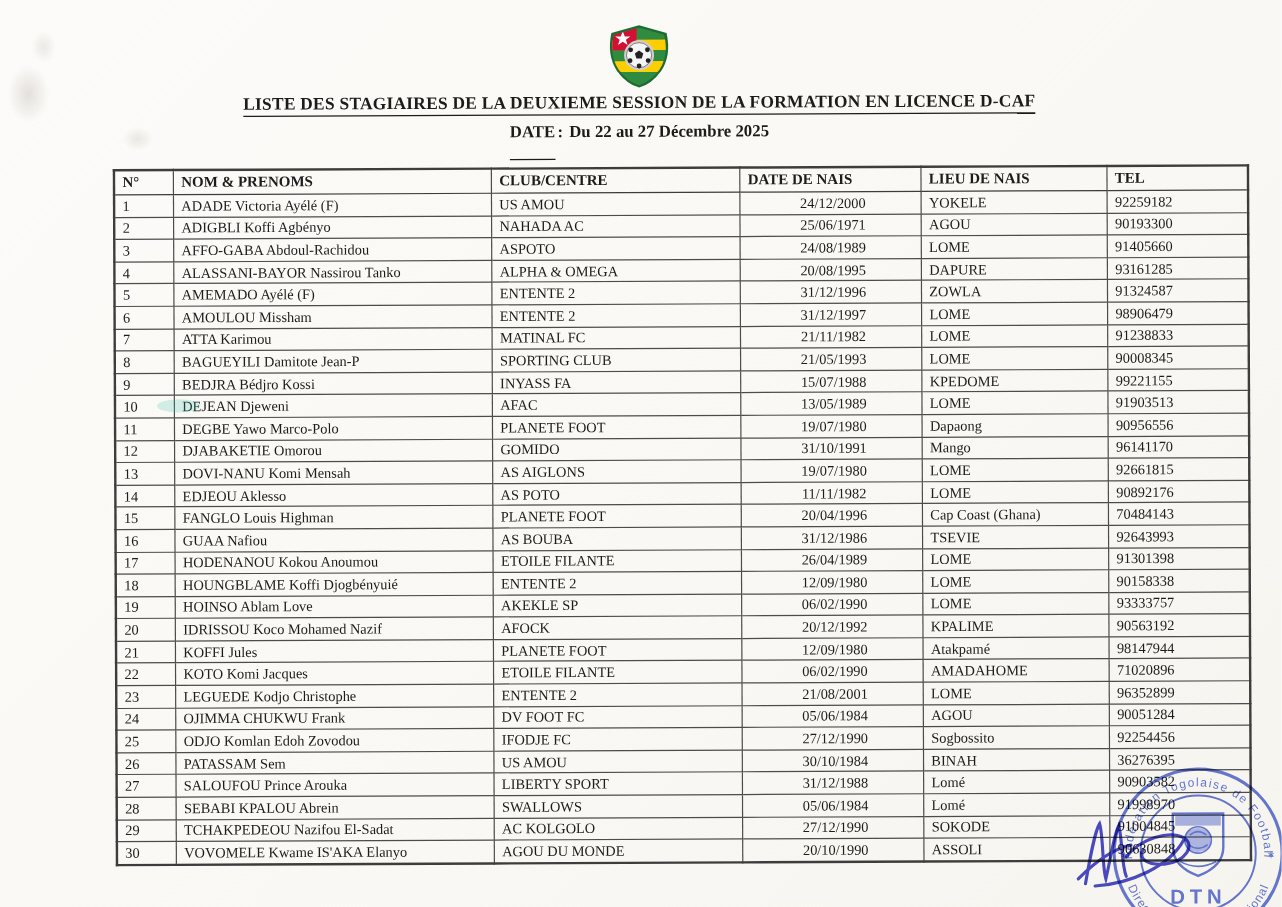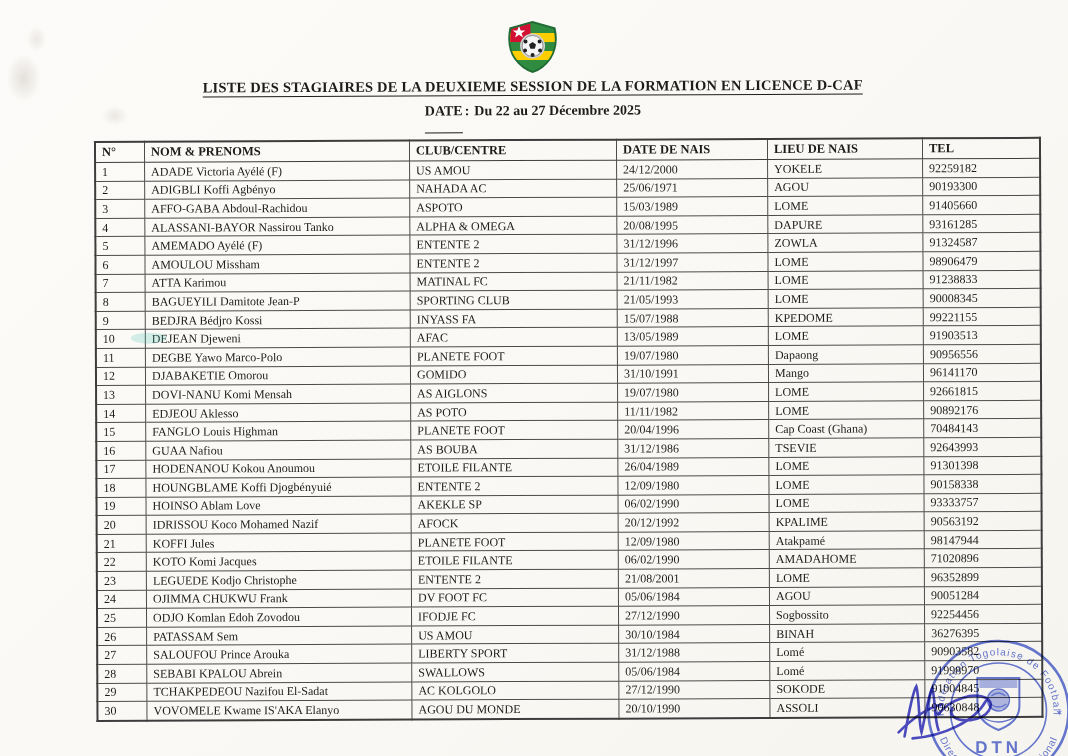--- a/index.html
+++ b/index.html
@@ -20,21 +20,21 @@
   table.roster{position:absolute;left:95px;top:139px;width:890px;
     border-collapse:collapse;table-layout:fixed;
     border:2px solid #3d3d3d;}
   table.roster th,table.roster td{
     border:1px solid #4c4c4c;border-top-color:#6f6f6f;
     overflow:hidden;white-space:nowrap;}
   table.roster th{height:19px;font-size:12.5px;text-align:left;padding:0 2px 0 6px;
     border-bottom-color:#3d3d3d;}
   table.roster td{height:17.6px;font-size:12px;font-weight:normal;padding:0 2px 0 6px;line-height:1;}
   .col0{width:40px;} .col1{width:256px;} .col2{width:198px;}
-  .col3{width:142px;} .col4{width:146px;} .col5{width:108px;}
+  .col3{width:142px;text-align:center;} .col4{width:146px;} .col5{width:108px;}
   th.col0,td.col0{padding-left:8px;}
   th.col4{text-align:center;}
   .footer-block{position:absolute;left:696px;top:686px;width:176px;text-align:center;
     font-weight:bold;font-size:14.5px;line-height:21px;}
   .signature{position:absolute;left:845px;top:676px;width:175px;height:78px;
     mix-blend-mode:multiply;opacity:.92;}
   .stamp{position:absolute;left:912px;top:628px;width:170px;height:170px;
     mix-blend-mode:multiply;opacity:.85;}
   .smudge{position:absolute;pointer-events:none;}
   .smudge.s1{left:8px;top:52px;width:34px;height:48px;
@@ -110,21 +110,21 @@
           <td class="col1">ADIGBLI Koffi Agbényo</td>
           <td class="col2">NAHADA AC</td>
           <td class="col3">25/06/1971</td>
           <td class="col4">AGOU</td>
           <td class="col5">90193300</td>
         </tr>
         <tr>
           <td class="col0">3</td>
           <td class="col1">AFFO-GABA Abdoul-Rachidou</td>
           <td class="col2">ASPOTO</td>
-          <td class="col3">15/03/1989</td>
+          <td class="col3">24/08/1989</td>
           <td class="col4">LOME</td>
           <td class="col5">91405660</td>
         </tr>
         <tr>
           <td class="col0">4</td>
           <td class="col1">ALASSANI-BAYOR Nassirou Tanko</td>
           <td class="col2">ALPHA &amp; OMEGA</td>
           <td class="col3">20/08/1995</td>
           <td class="col4">DAPURE</td>
           <td class="col5">93161285</td>

